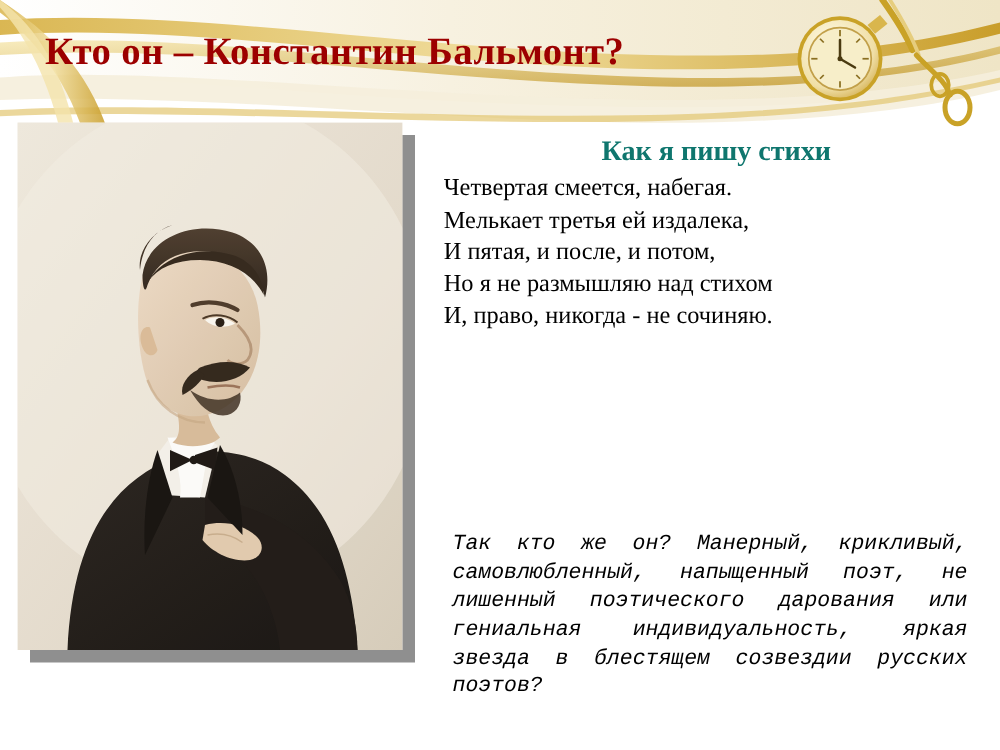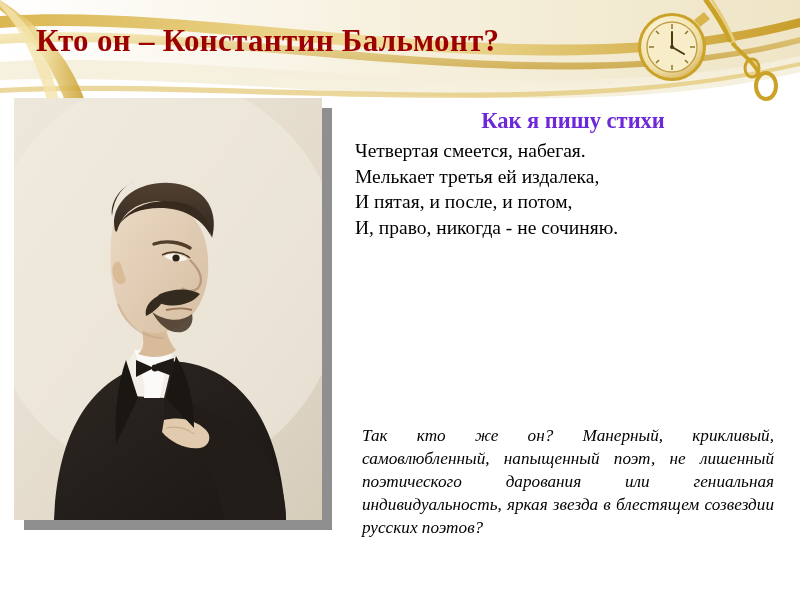--- a/index.html
+++ b/index.html
@@ -69,21 +69,21 @@
     position: absolute;
     left: 355px;
     top: 108px;
     width: 420px;
   }
   .poem-title {
     font-family: "Liberation Serif", serif;
     font-weight: bold;
     font-size: 22.5px;
     text-align: center;
-    color: #6d28d9;
+    color: #0f766e;
     margin: 0 0 4px 0;
     padding-left: 16px;
   }
   .poem-line {
     font-family: "Liberation Serif", serif;
     font-size: 19.5px;
     line-height: 1.31;
     color: #000;
     margin: 0;
     white-space: nowrap;
@@ -96,21 +96,21 @@
     content: "";
     display: inline-block;
     width: 100%;
   }
 
   .closing {
     position: absolute;
     left: 362px;
     top: 425px;
     width: 412px;
-    font-family: Liberation Serif, serif;
+    font-family: Liberation Mono, monospace;
     font-style: italic;
     font-size: 17.2px;
     line-height: 1.33;
     color: #000;
     text-align: justify;
   }
 </style>
 </head>
 <body>
 
@@ -261,18 +261,19 @@
         <rect x="0" y="0" width="308" height="422" fill="#b9a98d" opacity="0.06"></rect>
       </svg>
     </div>
   </div>
 
   <div class="poem">
     <div class="poem-title">Как я пишу стихи</div>
     <p class="poem-line">Четвертая смеется, набегая.</p>
     <p class="poem-line">Мелькает третья ей издалека,</p>
     <p class="poem-line">И пятая, и после, и потом,</p>
+    <p class="poem-line">Но я не размышляю над стихом</p>
     <p class="poem-line">И, право, никогда - не сочиняю.</p>
   </div>
 
   <div class="closing">Так кто же он? Манерный, крикливый, самовлюбленный, напыщенный поэт, не лишенный поэтического дарования или гениальная индивидуальность, яркая звезда в блестящем созвездии русских поэтов?</div>
 
 </div>
 
 </body></html>

